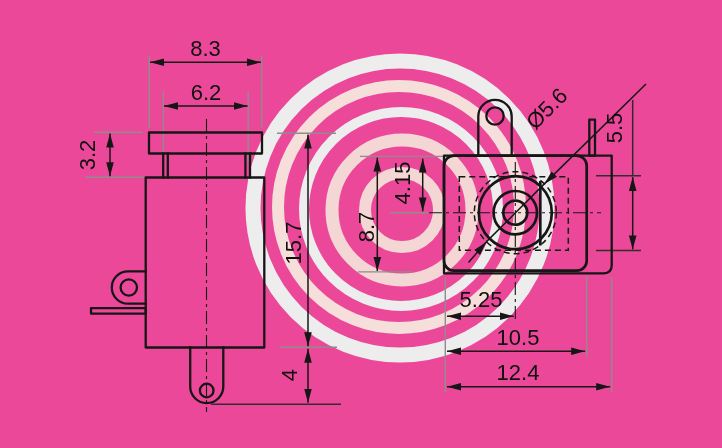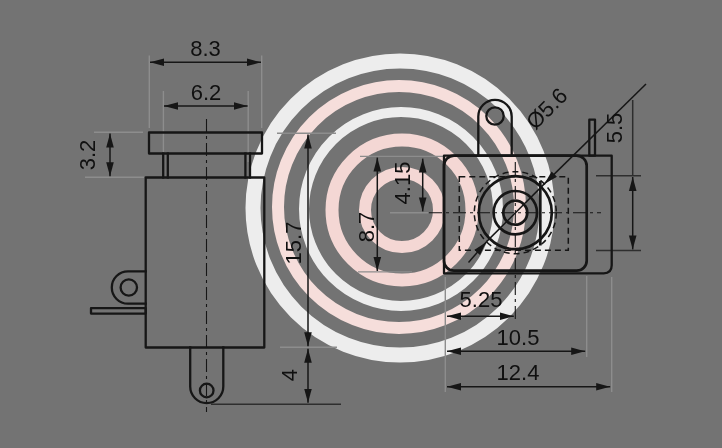--- a/index.html
+++ b/index.html
@@ -1,16 +1,16 @@
 <!DOCTYPE html>
 <html><head>
 <meta charset="utf-8">
 <style>
   html,body{margin:0;padding:0;background:#fff;}
-  .stage{position:relative;width:722px;height:448px;background:#737373;overflow:hidden;
+  .stage{position:relative;width:722px;height:448px;background:#ec4899;overflow:hidden;
          font-family:"Liberation Sans",sans-serif;}
   svg{display:block;}
   .s{fill:none;stroke:#161616;stroke-width:2.3;stroke-linejoin:round;stroke-linecap:square;}
   .s3{fill:none;stroke:#161616;stroke-width:2.7;stroke-linejoin:round;}
   .dimline{stroke:#161616;stroke-width:1.5;marker-start:url(#arr);marker-end:url(#arr);}
   .lead{stroke:#161616;stroke-width:1.5;fill:none;}
   .leadend{marker-end:url(#arr);}
   .ext{stroke:#8d8d8d;stroke-width:1.4;}
   .extb{stroke:#2e2e2e;stroke-width:1.5;}
   .cl{stroke:#161616;stroke-width:1.1;stroke-dasharray:13 4 3 4;}

